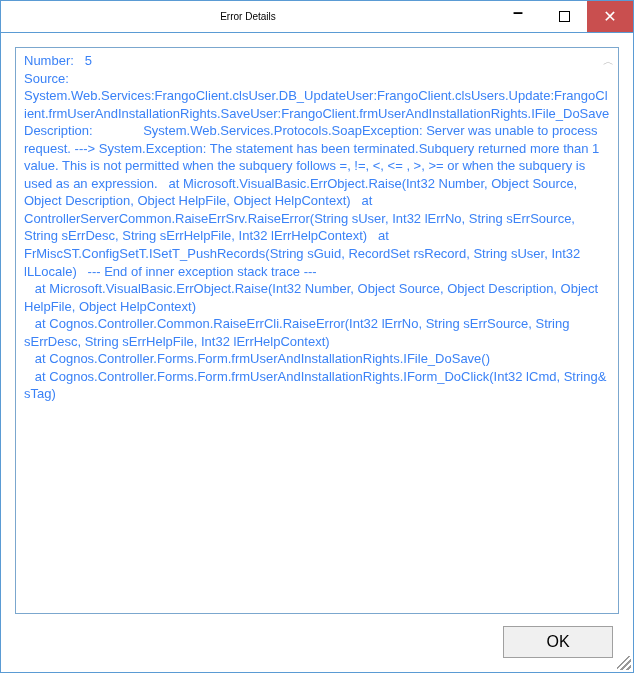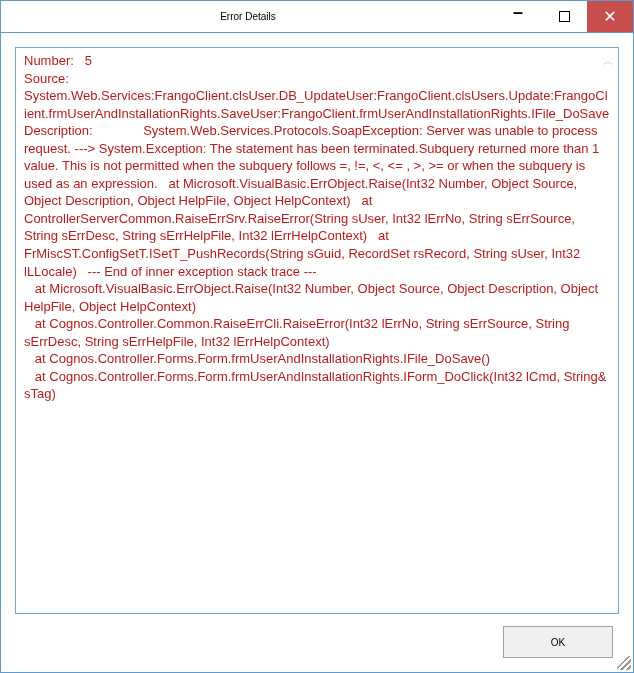--- a/index.html
+++ b/index.html
@@ -81,21 +81,21 @@
       border: 1px solid #7ba7ce;
       background: #fff;
       padding: 4px 8px;
       overflow-y: auto;
       position: relative;
     }
     .error-text {
       font-family: Arial, sans-serif;
       font-size: 13px;
       line-height: 1.35;
-      color: #b91c1c;
+      color: #3b82f6;
       white-space: pre-wrap;
       word-break: break-word;
     }
     .scrollbar-indicator {
       position: absolute;
       top: 6px;
       right: 4px;
       color: #b8b8b8;
       font-size: 11px;
     }
@@ -103,21 +103,21 @@
       display: flex;
       justify-content: flex-end;
       padding-top: 12px;
       padding-right: 6px;
     }
     .ok-button {
       width: 110px;
       height: 32px;
       background: #f0f0f0;
       border: 1px solid #a0a0a0;
-      font-size: 10px;
+      font-size: 16px;
       font-family: 'Segoe UI', Tahoma, sans-serif;
       cursor: pointer;
     }
     .resize-grip {
       position: absolute;
       bottom: 2px;
       right: 2px;
       width: 14px;
       height: 14px;
       background-image: 

